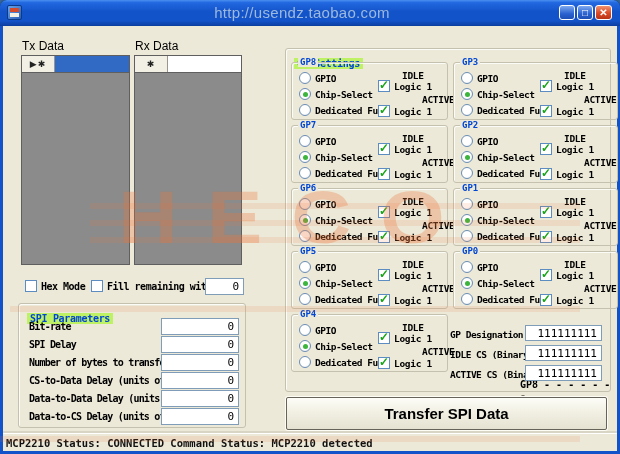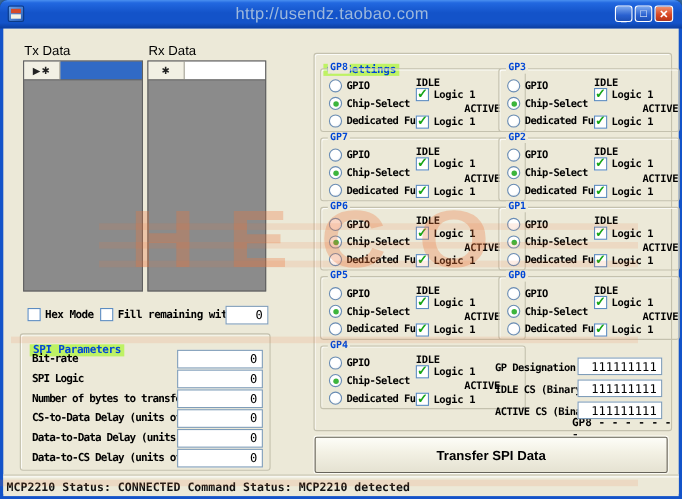--- a/index.html
+++ b/index.html
@@ -126,21 +126,21 @@
     position:absolute; top:-6px; left:6px; background:#ece9d8; padding:0 2px;
     color:#0046d5; font-family:"DejaVu Sans Mono",monospace; font-size:9px; font-weight:bold;
   }
   .gp-group .r0 { left:7px; top:9px; }
   .gp-group .r1 { left:7px; top:25px; }
   .gp-group .r2 { left:7px; top:41px; }
   .gp-logic-lbl {
     position:absolute; left:86px; font-family:"DejaVu Sans Mono",monospace;
     font-size:9.5px; font-weight:bold; letter-spacing:-0.3px;
   }
-  .gp-group .il { top:7px; }
+  .gp-group .il { top:7px;margin-left:24px; }
   .gp-group .al { top:31px;margin-left:44px; }
   .gp-group .c0 { left:86px; top:17px; }
   .gp-group .c1 { left:86px; top:42px; }
   .gp-group .opt-label, .gp-group .clabel { font-size:9.5px; }
   .clabel { font-family:"DejaVu Sans Mono",monospace; font-weight:bold; letter-spacing:-0.3px; white-space:nowrap; }
 
   
   .cs-row-lbl {
     position:absolute; font-family:"DejaVu Sans Mono",monospace; font-size:9.5px; font-weight:bold;
     letter-spacing:-0.5px; white-space:nowrap; z-index:1;
@@ -149,21 +149,21 @@
     position:absolute; left:520px; top:379px; font-family:"DejaVu Sans Mono",monospace;
     font-size:10px; font-weight:bold; letter-spacing:0px;
   }
 
   
   .transfer-btn {
     position:absolute; left:286px; top:397px; width:321px; height:33px;
     background:linear-gradient(180deg,#fdfdf8 0%,#f2f0e3 45%,#e5e2d2 100%);
     border:1px solid #66635a; border-radius:2px;
     box-shadow:0 0 0 1px #fdfcf5;
-    font-size:12px; font-weight:bold; color:#000;
+    font-size:15px; font-weight:bold; color:#000;
     display:flex; align-items:center; justify-content:center; cursor:default;
     font-family:"Liberation Sans",sans-serif;
   }
 
   
   .watermark {
     position:absolute; left:118px; top:178px; width:470px; height:80px;
     color:rgba(236,117,55,.30); font-size:74px; font-weight:bold;
     font-family:"Liberation Sans",sans-serif; letter-spacing:26px;
     transform:scaleX(1.12); transform-origin:left center;
@@ -218,21 +218,21 @@
   <div class="tbox" style="left:205px; top:278px; width:39px; height:17px;">0</div>
 
   <div class="groupbox" style="left:18px; top:303px; width:228px; height:125px;">
     <span class="gb-title">SPI Parameters</span>
     <div class="spi-rows">
         <div class="spi-row">
     <span class="lbl">Bit-rate</span>
     <div class="tbox">0</div>
   </div>
         <div class="spi-row">
-    <span class="lbl">SPI Logic</span>
+    <span class="lbl">SPI Delay</span>
     <div class="tbox">0</div>
   </div>
         <div class="spi-row">
     <span class="lbl">Number of bytes to transfer</span>
     <div class="tbox">0</div>
   </div>
         <div class="spi-row">
     <span class="lbl">CS-to-Data Delay (units of 10u</span>
     <div class="tbox">0</div>
   </div>
@@ -243,21 +243,21 @@
         <div class="spi-row">
     <span class="lbl">Data-to-CS Delay (units of 10u</span>
     <div class="tbox">0</div>
   </div>
       </div>
   </div>
 
   <div class="groupbox" style="left:285px; top:48px; width:326px; height:344px;">
     <span class="gb-title">GP Settings</span>
   </div>
-  <div class="gp-col" style="left:291px; top:62px; width:187px;">
+  <div class="gp-col" style="left:291px; top:62px; width:157px;">
       <div class="gp-group">
     <span class="gp-title">GP8</span>
     <div class="opt-row r0">
       <span class="radio"></span>
       <span class="opt-label">GPIO</span>
     </div>
     <div class="opt-row r1">
       <span class="radio selected"></span>
       <span class="opt-label">Chip-Select</span>
     </div>

